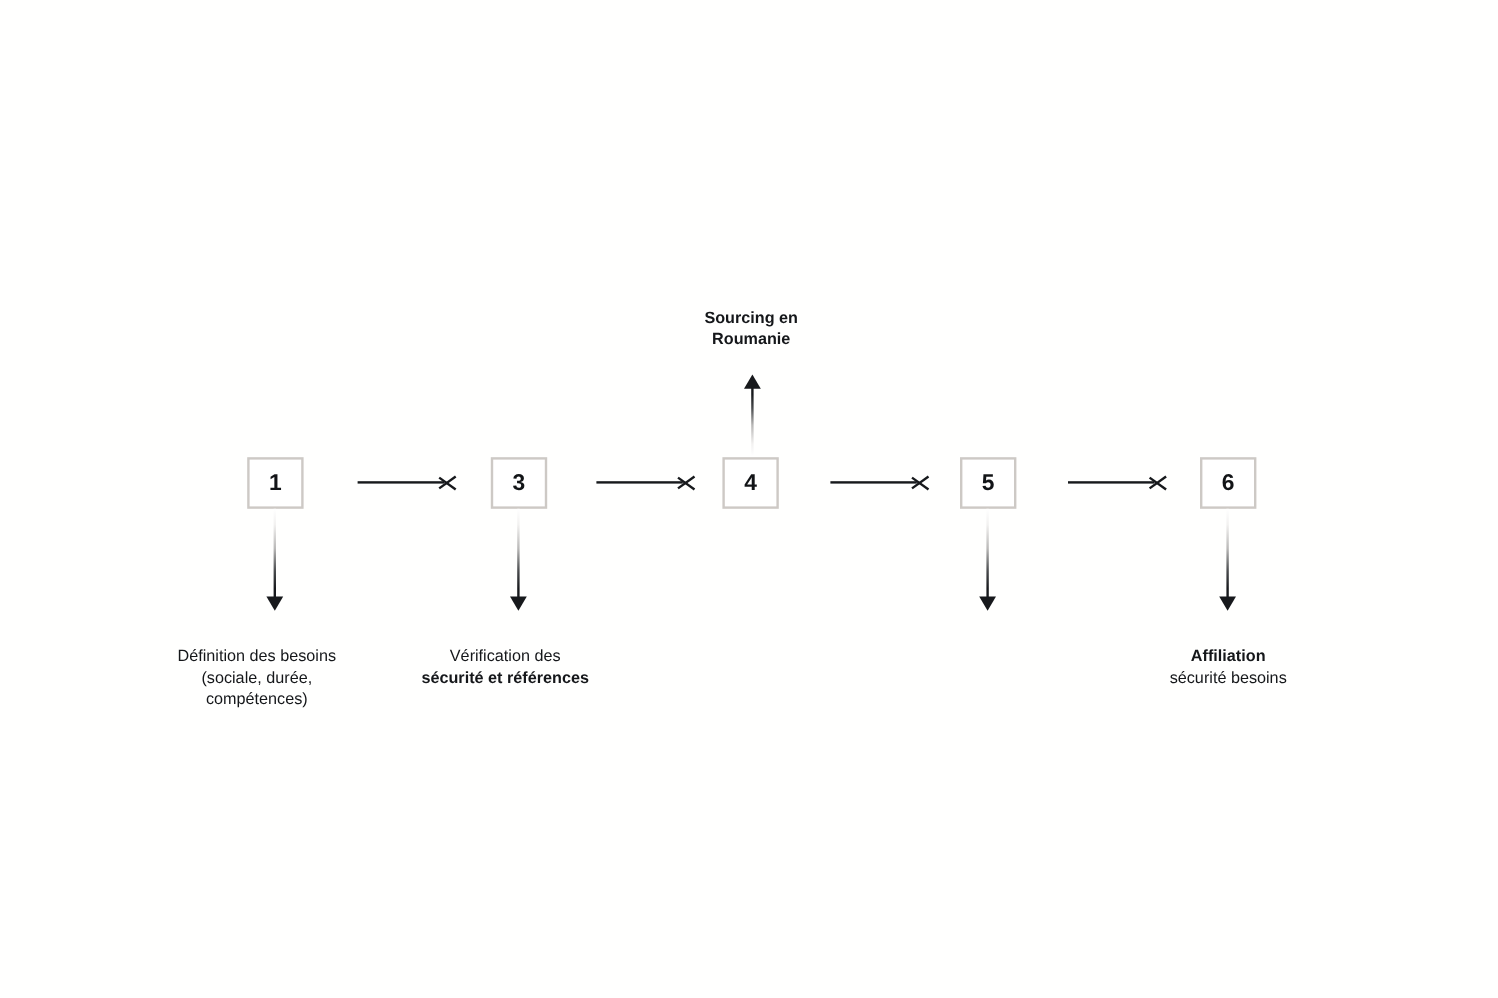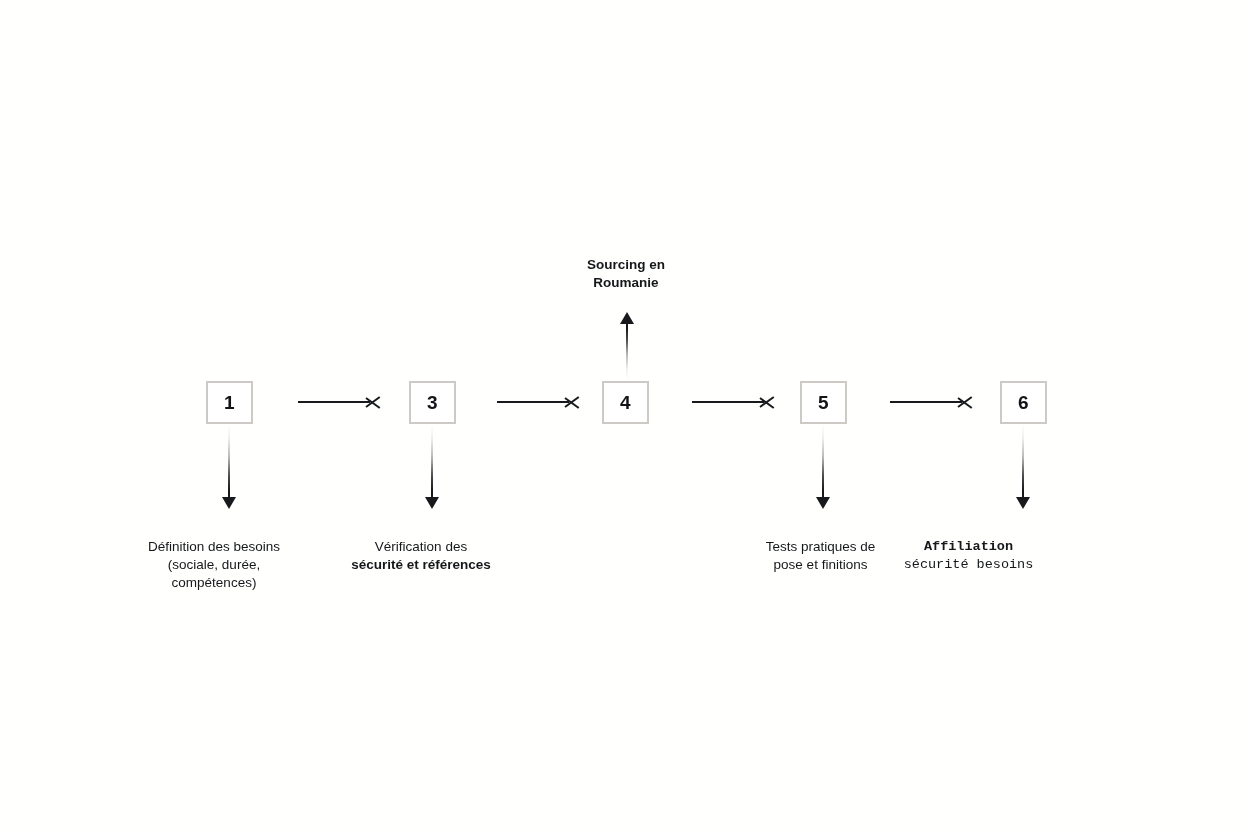--- a/index.html
+++ b/index.html
@@ -200,23 +200,19 @@
     <span class="ln">Définition des besoins</span>
     <span class="ln">(sociale, durée,</span>
     <span class="ln">compétences)</span>
   </div>
 
   <div class="label" style="left:321px; top:538px; width:200px;">
     <span class="ln">Vérification des</span>
     <span class="ln bold">sécurité et références</span>
   </div>
 
-  <div class="label" style="left:733px; top:538px; width:175px;">
-    <span class="ln">Tests pratiques de</span>
-    <span class="ln">pose et finitions</span>
-  </div>
-
-  <div class="label" style="left:881px; top:538px; width:175px;font-family:Liberation Mono, monospace;">
+
+  <div class="label" style="left:936px; top:538px; width:175px;">
     <span class="ln bold">Affiliation</span>
     <span class="ln">sécurité besoins</span>
   </div>
 
 </div>
 
 </body></html>

